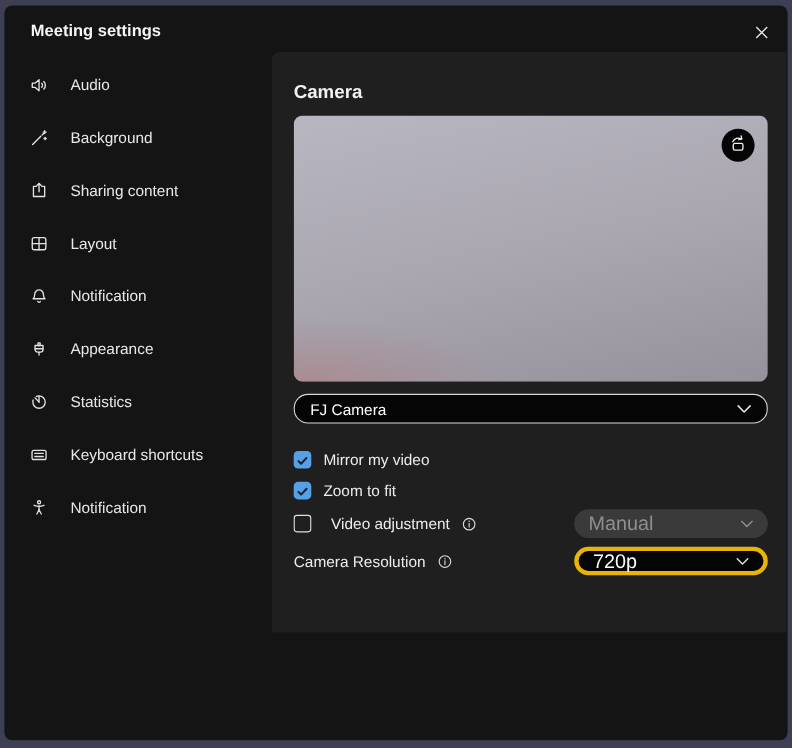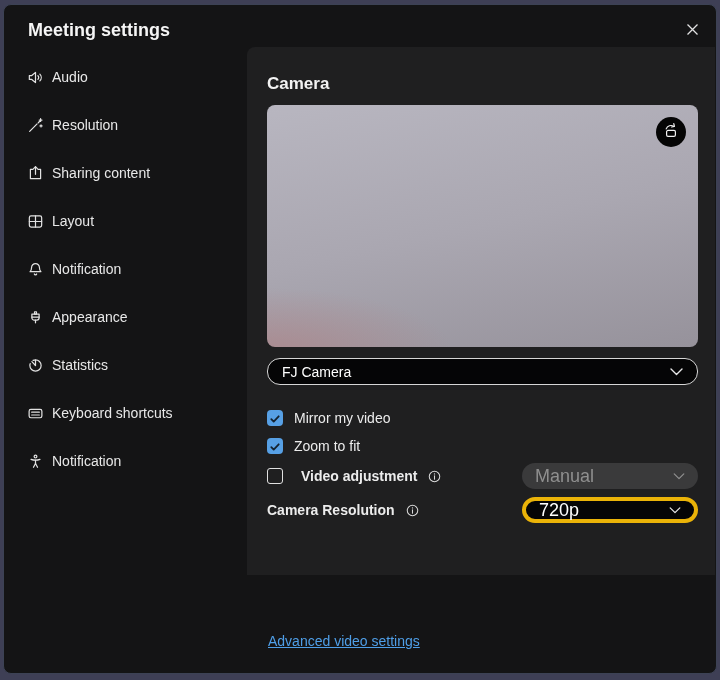--- a/index.html
+++ b/index.html
@@ -11,32 +11,32 @@
     position:relative;
   }
   .dialog {
     position:absolute; left:3px; top:4px; width:714px; height:670px;
     background:#141415;
     border:1px solid #3c4254;
     border-radius:8px;
     overflow:hidden;
   }
   
-  .title { position:absolute; left:24px; top:15px; font-size:18px; font-weight:bold; color:#f5f5f5; }
+  .title { position:absolute; left:24px; top:15px; font-size:15px; font-weight:bold; color:#f5f5f5; }
   .close-btn {
     position:absolute; right:10px; top:12px; width:28px; height:28px;
     display:flex; align-items:center; justify-content:center;
     border-radius:6px; cursor:pointer; background:transparent; border:none;
   }
   .close-btn svg { stroke:#e2e2e2; }
   
   .sidebar { position:absolute; left:0; top:54px; width:246px; }
   .side-item {
     height:36px; margin:0 14px 12px 10px;
-    display:flex; align-items:center; gap:8px; padding:0 12px;
+    display:flex; align-items:center; gap:20px; padding:0 12px;
     border:1px solid transparent; border-radius:8px;
     font-size:14px; color:#e8e8e8; cursor:pointer;
   }
   .side-item.selected { border-color:#4e90ca; background:#1a1e24; }
   .side-item .icn { width:17px; height:17px; display:flex; align-items:center; justify-content:center; flex:0 0 17px; }
   .side-item svg { stroke:#e2e2e2; fill:none; stroke-width:1.15; stroke-linecap:round; stroke-linejoin:round; }
   
   .panel {
     position:absolute; left:243px; top:42px; right:1px; height:528px;
     background:#1f1f20; border-top-left-radius:8px;
@@ -59,21 +59,21 @@
     margin-top:11px; height:27px; border-radius:13px;
     background:#050506; border:1px solid #d6d6d6;
     display:flex; align-items:center; justify-content:space-between;
     padding:0 14px; font-size:14px; color:#fff; cursor:pointer;
   }
   .chev svg { display:block; stroke:#e8e8e8; fill:none; stroke-width:1.4; stroke-linecap:round; stroke-linejoin:round; }
   
   .options { margin-top:22px; }
   .opt-row { display:flex; align-items:center; height:22px; margin-bottom:6px; font-size:14px; }
   .opt-row.with-dd { height:26px; margin-bottom:0; justify-content:space-between; }
-  .opt-row .left { display:flex; align-items:center; gap:7px;font-weight:bold; }
+  .opt-row .left { display:flex; align-items:center; gap:7px; }
   .va-row { margin-top:5px; }
   .res-row { margin-top:8px; }
   .cb {
     width:16px; height:16px; border-radius:4px; margin-right:11px;
     display:flex; align-items:center; justify-content:center; cursor:pointer; flex:0 0 16px;
   }
   .cb.checked { background:#57a0e5; }
   .cb.unchecked { background:transparent; border:1px solid #e0e0e0; border-radius:3px; }
   .cb svg { stroke:#152330; fill:none; stroke-width:1.8; stroke-linecap:round; stroke-linejoin:round; }
   .info { width:15px; height:15px; display:flex; align-items:center; justify-content:center; margin-left:3px; }
@@ -119,21 +119,21 @@
     </div>
     <div class="side-item">
       <span class="icn">
         <svg width="17" height="17" viewBox="0 0 16 16">
             <path d="M2.5 13.5l7-7"></path>
             <path d="M10.6 5.4l1.6-1.6"></path>
             <path d="M12.8 1.6v2.6M11.5 2.9h2.6"></path>
             <path d="M13.2 7.4v2M12.2 8.4h2"></path>
           </svg>
       </span>
-      <span>Resolution</span>
+      <span>Background</span>
     </div>
     <div class="side-item">
       <span class="icn">
         <svg width="17" height="17" viewBox="0 0 16 16">
             <path d="M5.6 4.2H3.2v8.6h9.6V4.2h-2.4"></path>
             <path d="M8 8.8V1.8"></path>
             <path d="M6.2 3.4L8 1.6l1.8 1.8"></path>
           </svg>
       </span>
       <span>Sharing content</span>
@@ -286,15 +286,14 @@
             <svg width="12" height="7" viewBox="0 0 13 8">
                 <path d="M1 1l5.5 5.5L12 1"></path>
               </svg>
           </span>
         </span>
       </div>
 
     </div>
   </section>
 
-  <a class="adv-link">Advanced video settings</a>
 
 </div>
 
 </body></html>

